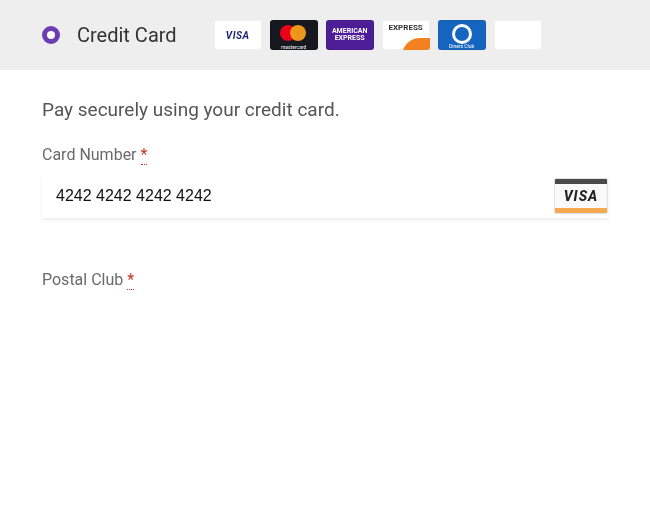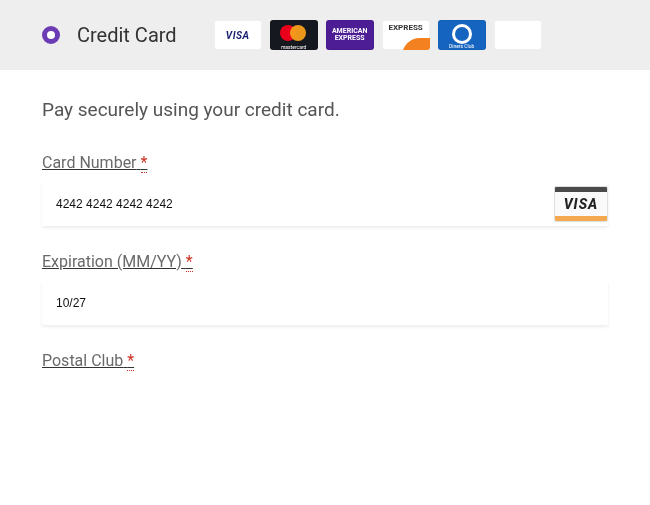--- a/index.html
+++ b/index.html
@@ -61,43 +61,43 @@
   .cc.jcb span:nth-child(1){background:#0b5aa5;}
   .cc.jcb span:nth-child(2){background:#d7002c;}
   .cc.jcb span:nth-child(3){background:#2e8b2e;}
 
   .body {
     padding: 28px 42px 40px;
   }
   .subtitle {
     font-size: 19px;
     color: #555;
-    margin: 0 0 32px 0;
+    margin: 0 0 24px 0;
   }
-  .row { display:flex; gap: 24px; margin-bottom: 26px; text-decoration: underline; }
+  .row { display:flex; gap: 24px; margin-bottom: 26px; }
   .field { flex:1; }
   .label {
     font-size: 16px;
     color: #6a6a6a;
     margin-bottom: 10px;
     display: block;
   }
   .req {
     color: #cc3322;
     border-bottom: 1px dotted #cc3322;
     padding-bottom: 0;
   }
   .input {
     width: 100%;
     height: 44px;
     border: none;
     background: #ffffff;
     box-shadow: 0 2px 3px rgba(0,0,0,0.07);
     padding: 0 14px;
-    font-size: 12px;
+    font-size: 16px;
     color: #111;
     outline: none;
   }
   .input-wrap { position: relative; }
   .input-wrap .card-type-icon {
     position: absolute;
     right: 0; top: 50%;
     transform: translateY(-50%);
     width: 54px; height: 36px;
     border: 1px solid #e0e0e0;
@@ -149,27 +149,20 @@
           <div class="card-type-icon">
             <div class="bar-top"></div>
             <div class="mid">VISA</div>
             <div class="bar-bot"></div>
           </div>
         </div>
       </div>
     </div>
 
     <div class="row">
-      <div class="field">
-        <label class="label">
-          <span>Expiration (MM/YY)</span>
-          <span class="req">*</span>
-        </label>
-        <input class="input" type="text" value="10/27" style="">
-      </div>
     </div>
 
     <div class="row">
       <div class="field">
         <label class="label">
           <span>Postal Club</span>
           <span class="req">*</span>
         </label>
       </div>
     </div>

